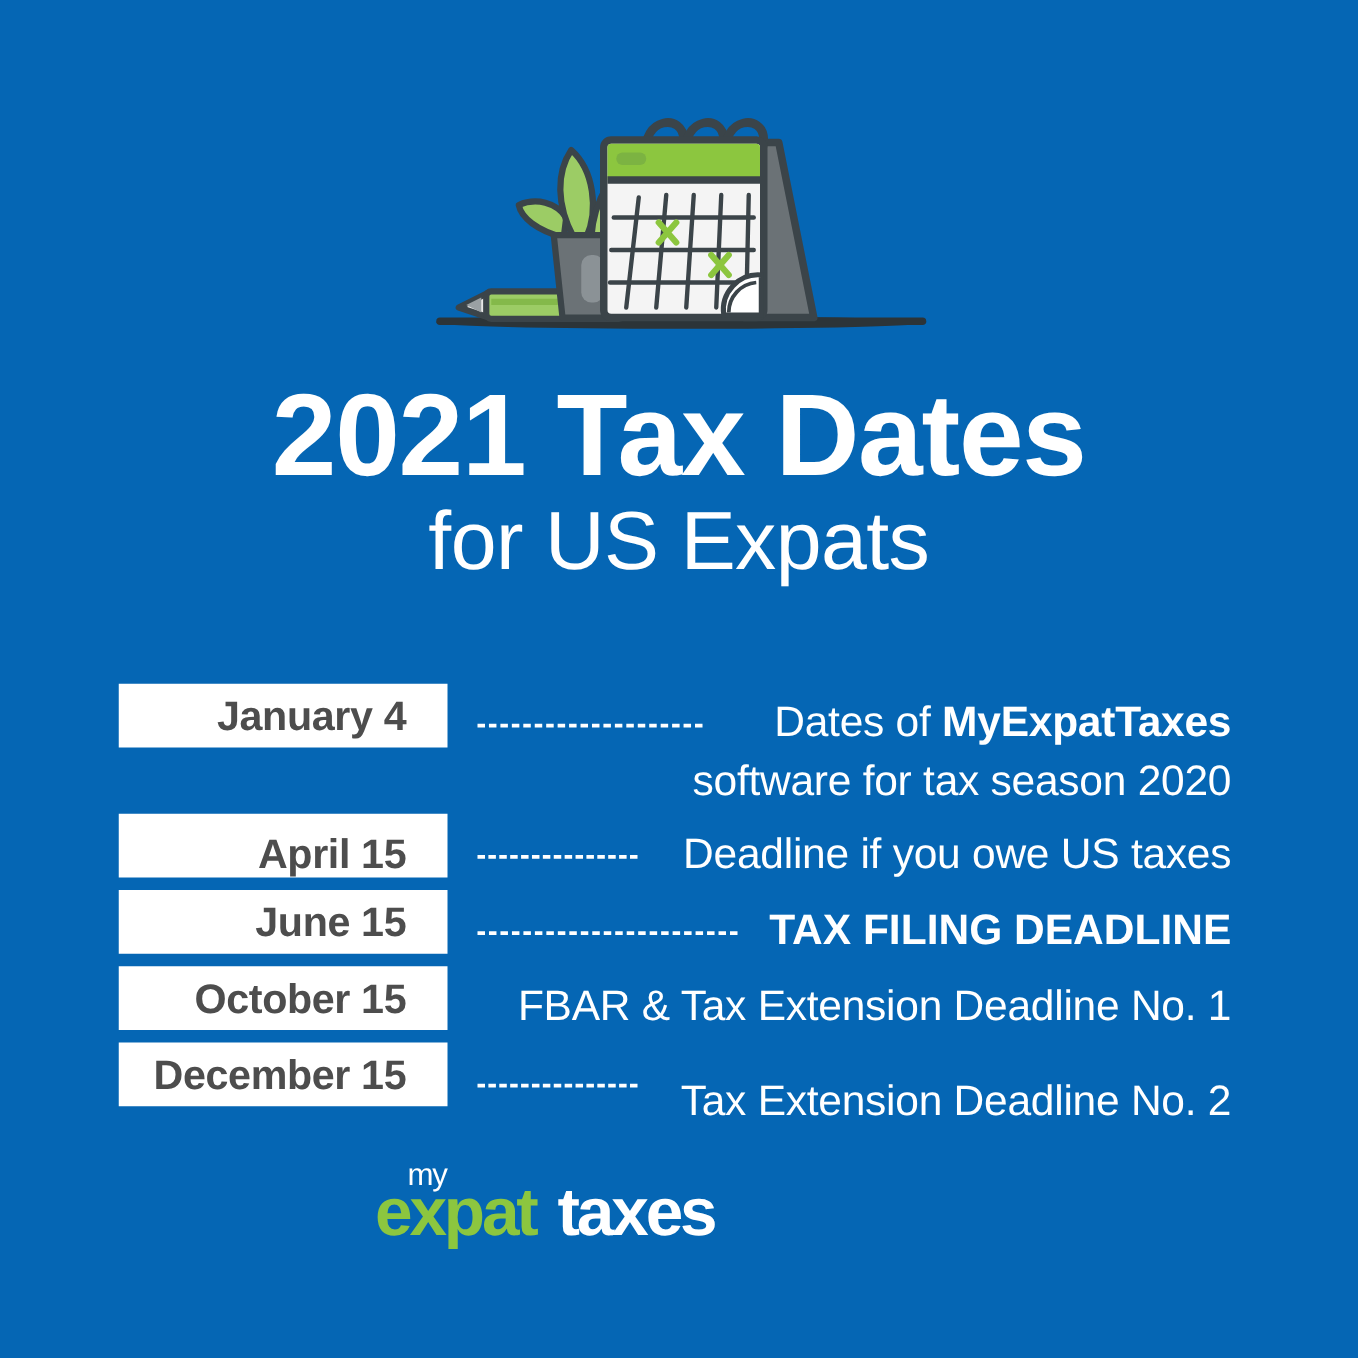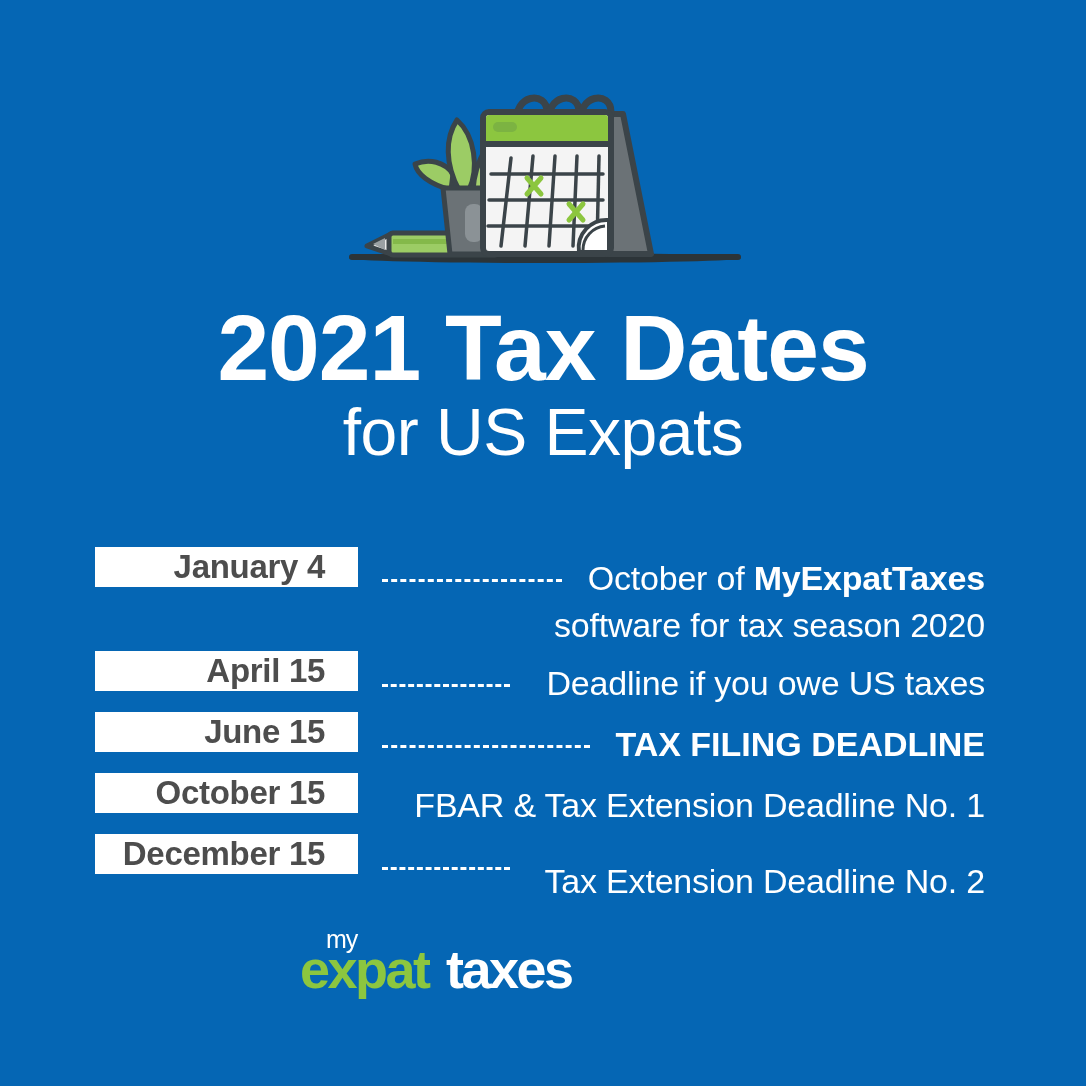--- a/index.html
+++ b/index.html
@@ -62,21 +62,21 @@
   }
   .sched-row {
     position: absolute;
     left: 0;
     width: 1086px;
   }
   .date-chip {
     position: absolute;
     left: 95px;
     width: 263px;
-    height: 40px;
+    height: 51px;
     background: #ffffff;
     box-sizing: border-box;
     padding-right: 33px;
     display: flex;
     align-items: center;
     justify-content: flex-end;
   }
   .date-chip-label {
     font-size: 33px;
     font-weight: bold;
@@ -184,27 +184,27 @@
 </div>
 
 <div id="schedule">
 
   <div class="sched-row" style="top:7px;">
     <div class="date-chip" style="top:0;">
       <span class="date-chip-label">January 4</span>
     </div>
     <div class="leader" style="top:32px; width:180px;"></div>
     <div class="desc" style="top:8px;">
-      <span>October of </span><b>MyExpatTaxes</b><br>
+      <span>Dates of </span><b>MyExpatTaxes</b><br>
       <span>software for tax season 2020</span>
     </div>
   </div>
 
   <div class="sched-row" style="top:111px;">
-    <div class="date-chip" style="top:0;">
+    <div class="date-chip" style="top:0;align-items:flex-end;">
       <span class="date-chip-label">April 15</span>
     </div>
     <div class="leader" style="top:33px; width:128px;"></div>
     <div class="desc" style="top:9px;">
       <span>Deadline if you owe US taxes</span>
     </div>
   </div>
 
   <div class="sched-row" style="top:172px;">
     <div class="date-chip" style="top:0;padding-left:46px;">

